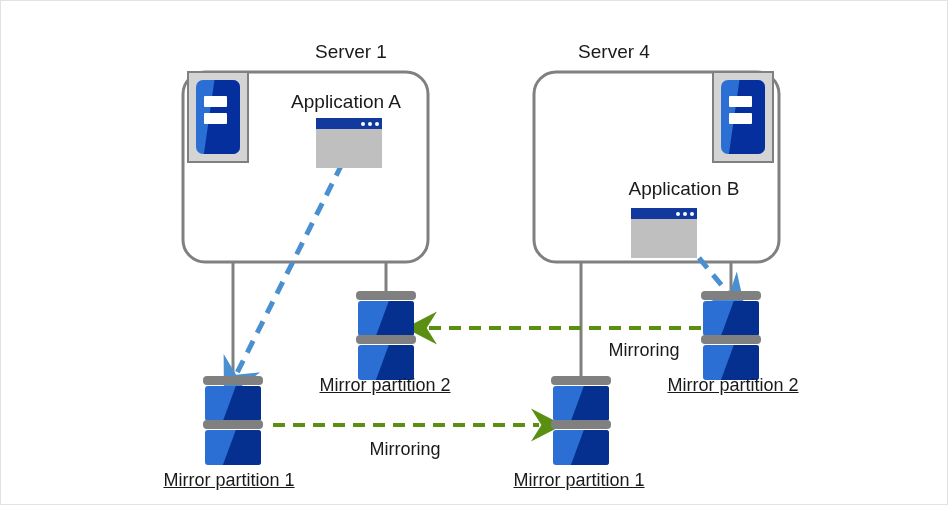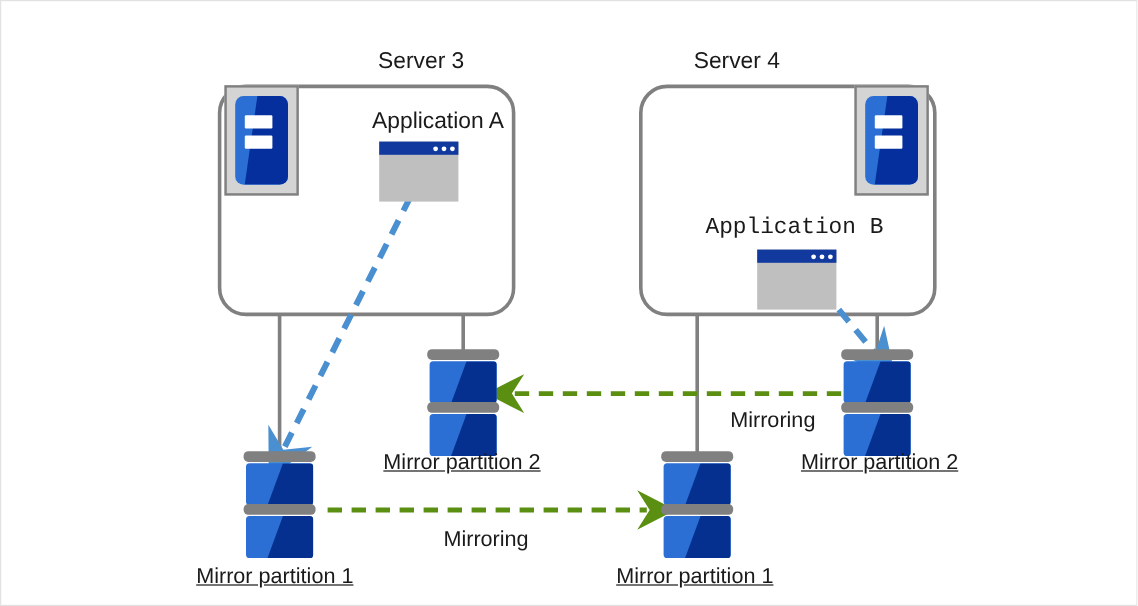--- a/index.html
+++ b/index.html
@@ -31,21 +31,20 @@
     color: #1a1a1a;
     font-size: 19px;
     line-height: 22px;
     white-space: nowrap;
   }
   .label-title {
     font-size: 19px;
   }
   .label-app {
     font-size: 19px;
-    margin-left: 19px;
   }
   .label-part {
     font-size: 18px;
     text-decoration: underline;
   }
   .label-mirroring {
     font-size: 18px;
     text-align: right;
   }
   .center {
@@ -180,21 +179,21 @@
 
     <line x1="341" y1="163" x2="236" y2="372" stroke="#4a8fd0" stroke-width="5" stroke-dasharray="13,9" marker-end="url(#arrow-blue)"></line>
 
     <line x1="684" y1="240" x2="727" y2="292" stroke="#4a8fd0" stroke-width="5" stroke-dasharray="13,9" marker-end="url(#arrow-blue)"></line>
 
     <line x1="272" y1="424" x2="538" y2="424" stroke="#5a8f12" stroke-width="4" stroke-dasharray="12,8" marker-end="url(#arrow-green)"></line>
 
     <line x1="700" y1="327" x2="428" y2="327" stroke="#5a8f12" stroke-width="4" stroke-dasharray="12,8" marker-end="url(#arrow-green-rev)"></line>
   </svg>
 
-  <div class="label label-title center" style="left:350px; top:40px;">Server 3</div>
+  <div class="label label-title center" style="left:350px; top:40px;">Server 1</div>
 
   <div class="server-icon" style="left:186px; top:70px;">
     <div class="body">
       <div class="shade"></div>
       <div class="bar b1"></div>
       <div class="bar b2"></div>
     </div>
   </div>
 
   <div class="label label-app center" style="left:345px; top:90px;">Application  A</div>
@@ -210,21 +209,21 @@
   <div class="label label-title center" style="left:613px; top:40px;">Server 4</div>
 
   <div class="server-icon" style="left:711px; top:70px;">
     <div class="body">
       <div class="shade"></div>
       <div class="bar b1"></div>
       <div class="bar b2"></div>
     </div>
   </div>
 
-  <div class="label label-app center" style="left:642px; top:177px;font-family:Liberation Mono, monospace;">Application  B</div>
+  <div class="label label-app center" style="left:683px; top:177px;">Application  B</div>
 
   <div class="app-icon" style="left:630px; top:207px;">
     <div class="titlebar">
       <span class="dot d1"></span>
       <span class="dot d2"></span>
       <span class="dot d3"></span>
     </div>
   </div>
 
   <div class="disk-icon" style="left:202px; top:375px;">

